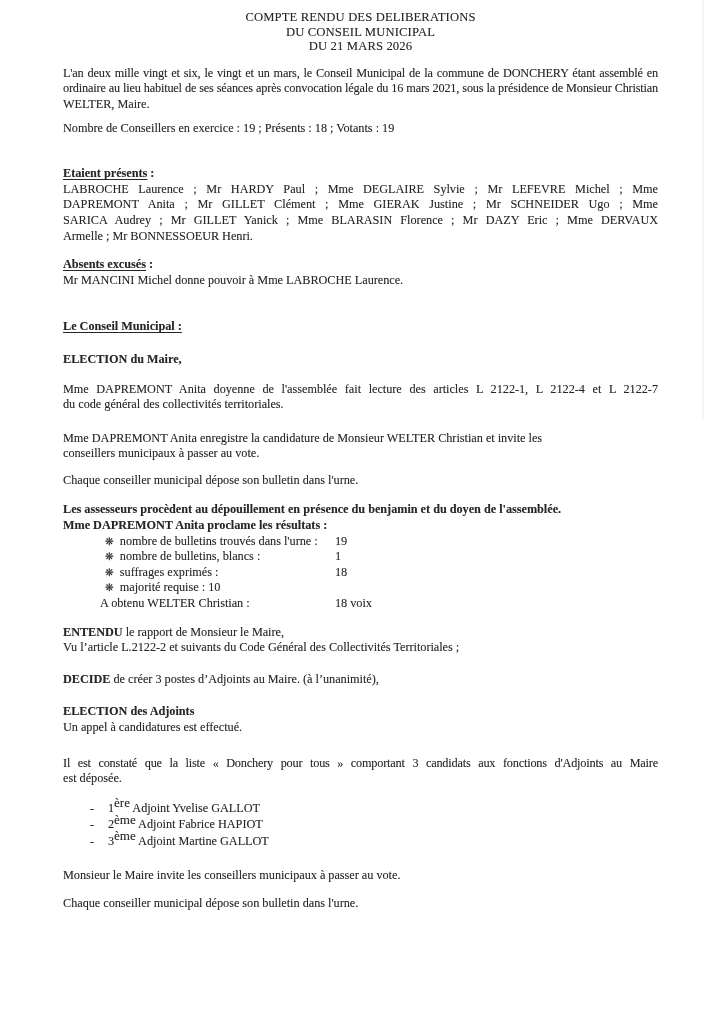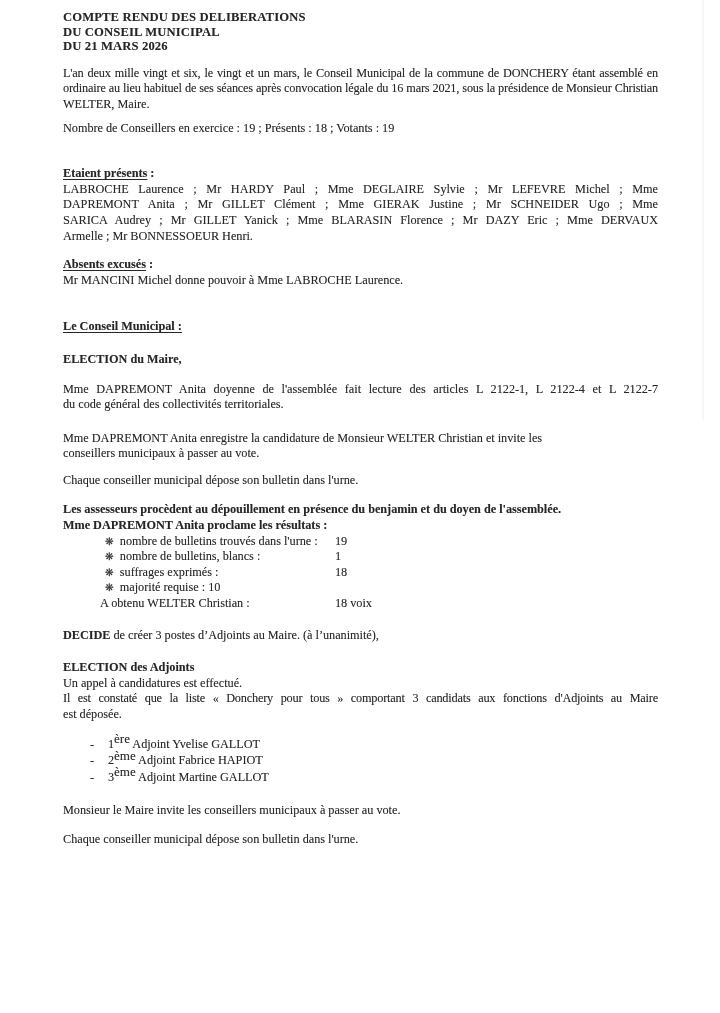--- a/index.html
+++ b/index.html
@@ -15,41 +15,41 @@
   }
   .scan-edge {
     position:absolute; top:0; right:16px; width:2px; height:420px;
     background:#f1f3f2; opacity:.7;
   }
   .content {
     padding: 10px 62px 0 63px;
     font-size: 12.2px;
     line-height: 15.6px;
   }
-  .title-block { font-weight:bold; font-size:12.6px; line-height:14.6px; letter-spacing:.15px; }
+  .title-block { text-align:center; font-weight:normal; font-size:12.6px; line-height:14.6px; letter-spacing:.15px; }
   .ln  { text-align: justify; text-align-last: justify; height:15.6px; overflow:hidden; }
   .lnl { white-space: nowrap; }
   .tight { letter-spacing:-0.15px; }
   .b { font-weight: bold; }
   .u { text-decoration: underline; text-underline-offset:2px; }
   .m-intro     { margin-top:12px; }
   .m-counts    { margin-top:8px;  }
   .m-preshead  { margin-top:30px; }
   .m-abshead   { margin-top:13px; }
   .m-secretary { margin-top:14px; }
   .m-council   { margin-top:31px; }
   .m-electhead { margin-top:17px; }
   .m-p1        { margin-top:14px; }
   .m-p2        { margin-top:18px; }
   .m-p3        { margin-top:11px; }
   .m-p4        { margin-top:14px;font-weight:bold; }
   .m-entendu   { margin-top:13px; }
   .m-decide    { margin-top:16px; }
   .m-electadj  { margin-top:17px; }
-  .m-constate  { }
+  .m-constate  { margin-top:20px; }
   .m-adjlist   { margin-top:13px; }
   .m-invite    { margin-top:18px; }
   .m-depose    { margin-top:13px; }
   .res  { position:relative; padding-left:42px; }
   .res2 { position:relative; padding-left:37px; }
   .res .bullet {
     font-family:"DejaVu Sans", sans-serif;
     font-size:10.5px; margin-right:6px; color:#2c2c2c;
   }
   .val { position:absolute; left:272px; top:0; }
@@ -133,20 +133,26 @@
       <div class="res">
         <span class="bullet">❋</span><span>majorité requise : 10</span>
         <span class="val"></span>
       </div>
       <div class="res2">
         <span>A obtenu WELTER Christian :</span>
         <span class="val">18 voix</span>
       </div>
     </div>
 
+    <div class="m-entendu">
+      <div class="lnl">
+        <span class="b">ENTENDU</span><span> le rapport de Monsieur le Maire,</span>
+      </div>
+      <div class="lnl">Vu l’article L.2122-2 et suivants du Code Général des Collectivités Territoriales ;</div>
+    </div>
 
     <div class="lnl m-decide">
       <span class="b">DECIDE</span><span> de créer 3 postes d’Adjoints au Maire. (à l’unanimité),</span>
     </div>
 
     <div class="m-electadj">
       <div class="b lnl">ELECTION des Adjoints</div>
       <div class="lnl">Un appel à candidatures est effectué.</div>
     </div>
 

